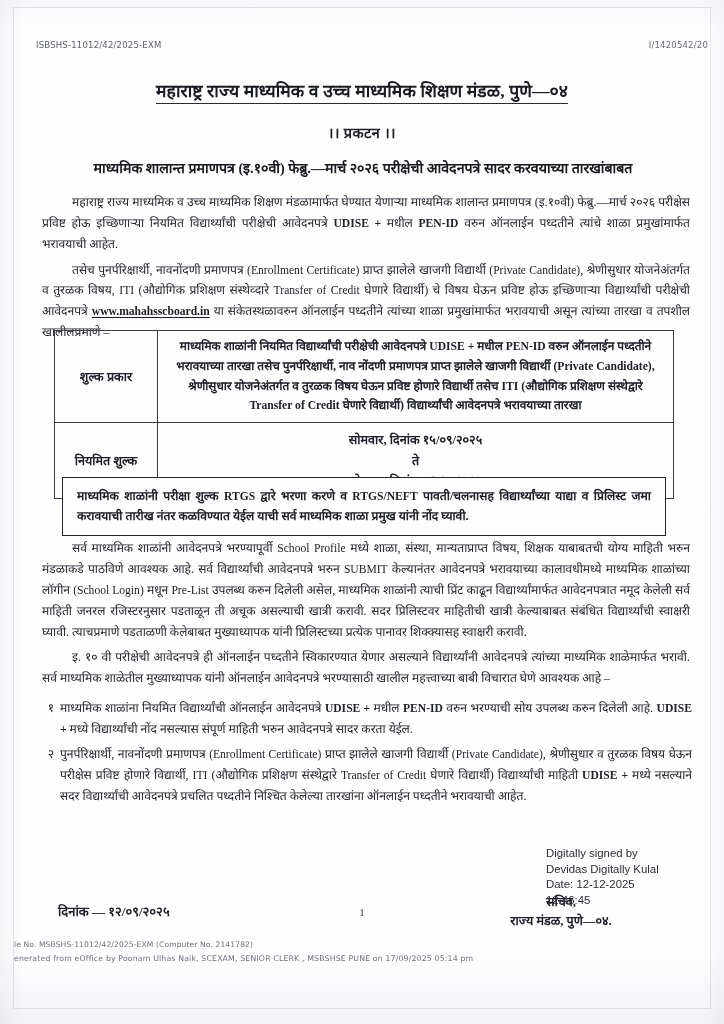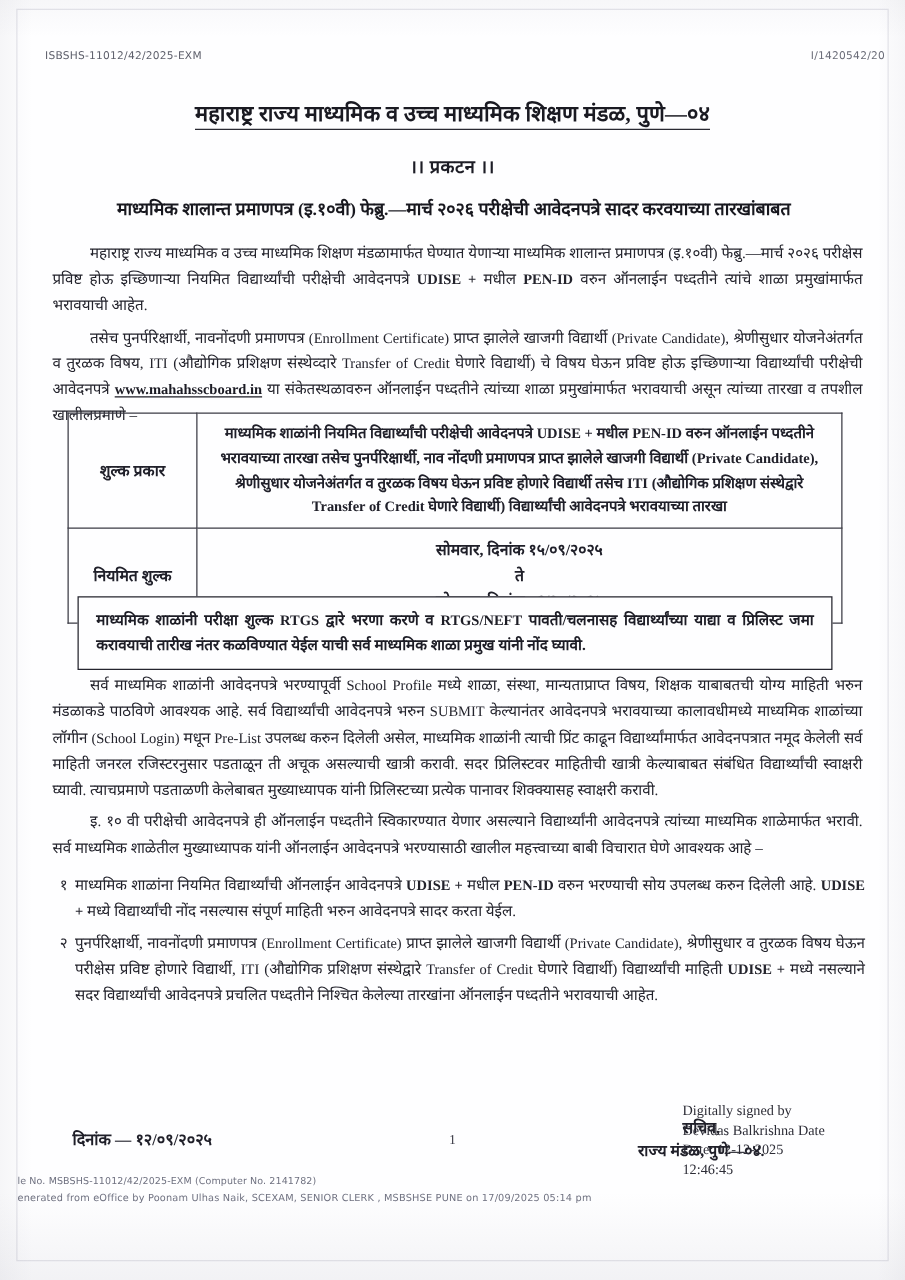--- a/index.html
+++ b/index.html
@@ -230,22 +230,22 @@
     text-align: center;
     font-size: 12.6px;
     line-height: 1.5;
     font-weight: 600;
     color: #20202a;
   }
   .sign-manual .ln1 { display: block; }
   .digital-sign {
     position: absolute;
     left: 546px;
-    top: 882px;
-    font-family: Liberation Serif, serif;
+    top: 846px;
+    font-family: Liberation Sans, sans-serif;
     font-size: 11.4px;
     line-height: 1.38;
     color: #2c2c36;
     z-index: 5;
     white-space: nowrap;
   }
 
   
   .doc-date {
     position: absolute;
@@ -331,21 +331,21 @@
       <div class="txt"><span>माध्यमिक शाळांना नियमित विद्यार्थ्यांची ऑनलाईन आवेदनपत्रे </span><b class="en">UDISE + </b><span>मधील </span><b class="en">PEN-ID</b><span> वरुन भरण्याची सोय उपलब्ध करुन दिलेली आहे. </span><b class="en">UDISE + </b><span>मध्ये विद्यार्थ्यांची नोंद नसल्यास संपूर्ण माहिती भरुन आवेदनपत्रे सादर करता येईल.</span></div>
     </div>
     <div class="num-item">
       <div class="num">२</div>
       <div class="txt"><span>पुनर्परिक्षार्थी, नावनोंदणी प्रमाणपत्र </span><span class="en">(Enrollment Certificate)</span><span> प्राप्त झालेले खाजगी विद्यार्थी </span><span class="en">(Private Candidate)</span><span>, श्रेणीसुधार व तुरळक विषय घेऊन परीक्षेस प्रविष्ट होणारे विद्यार्थी, </span><span class="en">ITI</span><span> (औद्योगिक प्रशिक्षण संस्थेद्वारे </span><span class="en">Transfer of Credit</span><span> घेणारे विद्यार्थी) विद्यार्थ्यांची माहिती </span><b class="en">UDISE + </b><span>मध्ये नसल्याने सदर विद्यार्थ्यांची आवेदनपत्रे प्रचलित पध्दतीने निश्चित केलेल्या तारखांना ऑनलाईन पध्दतीने भरावयाची आहेत.</span></div>
     </div>
   </div>
 
   <div class="digital-sign">
     <div>Digitally signed by</div>
-    <div>Devidas Balkrishna Date</div>
+    <div>Devidas Digitally Kulal</div>
     <div>Date: 12-12-2025</div>
     <div>12:46:45</div>
   </div>
 
   <div class="sign-manual">
     <span class="ln1">सचिव,</span>
     <span>राज्य मंडळ, पुणे—०४.</span>
   </div>
 
   <div class="doc-date">दिनांक — १२/०९/२०२५</div>

